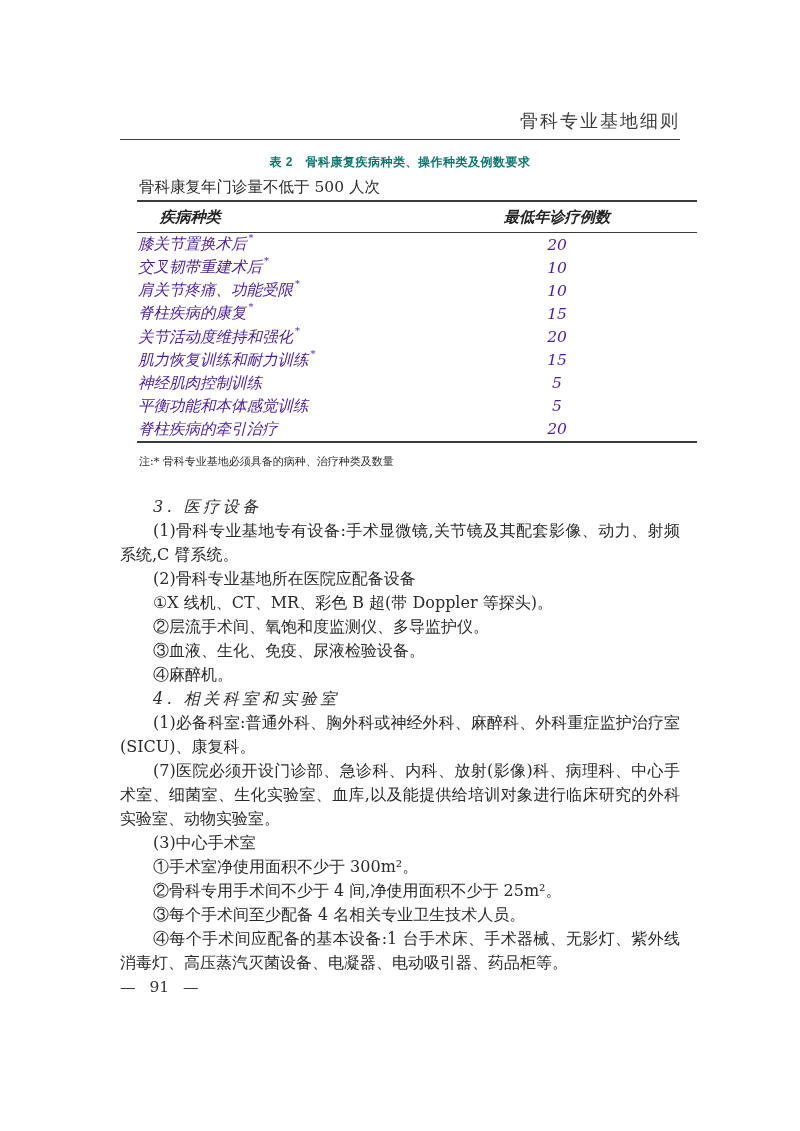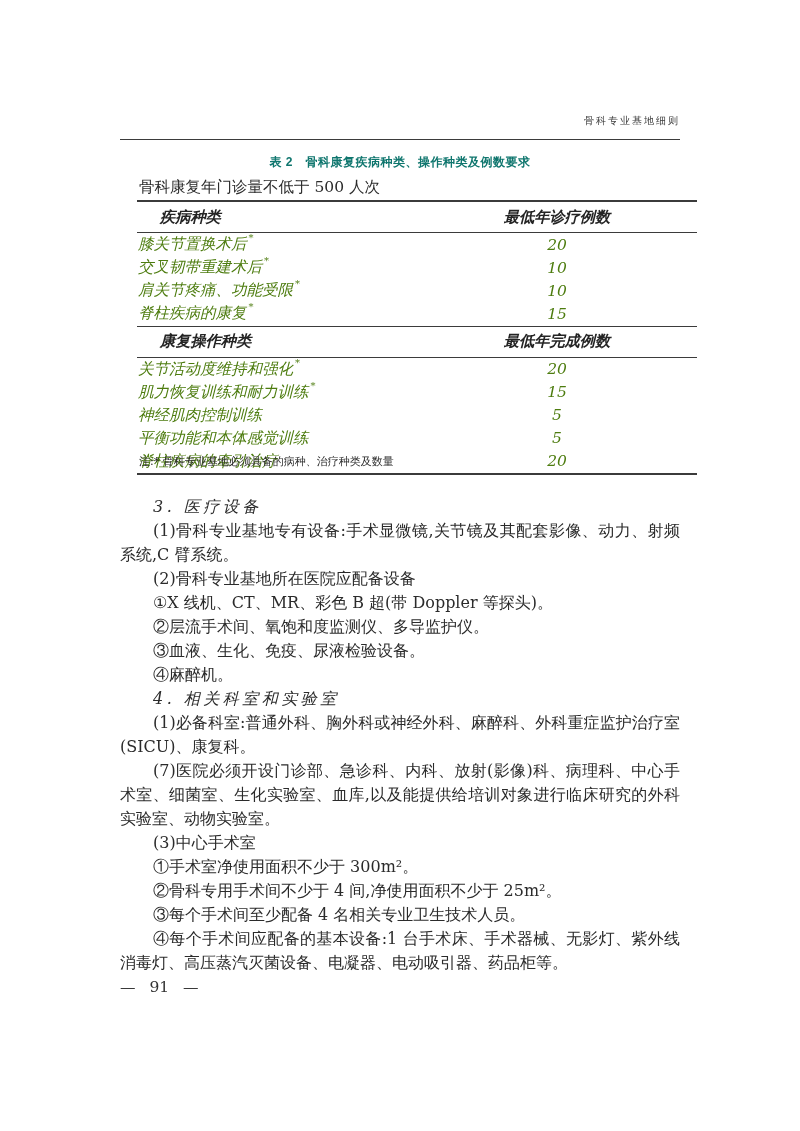--- a/index.html
+++ b/index.html
@@ -1,32 +1,32 @@
 <!DOCTYPE html>
 <html><head>
 <meta charset="utf-8">
 <style>
   html,body{margin:0;padding:0;background:#ffffff;}
   .page{position:relative;width:800px;height:1131px;background:#fff;overflow:hidden;
         font-family:"DejaVu Serif","Liberation Serif",serif;color:var(--ink,#2b2b2b);}
   .col{position:absolute;left:120px;width:560px;}
-  .running-head{top:111px;text-align:right;font-size:10px;letter-spacing:2px;color:#3d3d3d;
+  .running-head{top:111px;text-align:right;font-size:18px;letter-spacing:2px;color:#3d3d3d;
                 padding-bottom:8px;border-bottom:1.5px solid var(--rule,#454545);line-height:20px;}
   .table-title{top:152px;text-align:center;
                font-family:"Liberation Sans","DejaVu Sans",sans-serif;font-weight:bold;
                font-size:12px;letter-spacing:0.5px;color:#0f766e;line-height:21px;}
   .table-intro{top:177px;padding-left:19px;width:541px;font-size:15.5px;line-height:20px;}
   table.req{position:absolute;left:137px;top:200px;width:560px;border-collapse:collapse;
             table-layout:fixed;font-size:15.5px;
             border-top:2.5px solid var(--rule,#3b3b3b);border-bottom:2.5px solid var(--rule,#3b3b3b);font-style:italic;}
   table.req th{font-family:"Liberation Sans","DejaVu Sans",sans-serif;font-weight:bold;
                font-size:15.2px;color:#242424;height:28px;font-weight:700;}
   table.req th.cat{text-align:left;padding-left:23px;}
   table.req th.num,table.req td.num{text-align:center;margin-top:8px;}
-  table.req td{height:20.8px;color:#4d7c0f;}
+  table.req td{height:20.8px;color:#4c1d95;}
   table.req td.cat{text-align:left;}
   tr.sec1-head{border-bottom:1px solid var(--rule,#3b3b3b);}
   tr.sec2-head{border-top:1px solid var(--rule,#3b3b3b);border-bottom:1px solid var(--rule,#3b3b3b);}
   sup.star{font-size:10px;position:relative;top:-2px;left:2px;}
   .note{top:452px;padding-left:19px;width:541px;font-size:11px;line-height:20px;}
   .body-text{top:495px;font-size:16px;line-height:24px;text-align:justify;}
   .body-text p{margin:0;text-indent:33px;}
   .body-text p.kai{font-style:italic;letter-spacing:3.5px;}
   .page-number{top:977px;width:556px;padding-right:4px;text-align:left;font-size:15.5px;
                color:#333;word-spacing:9px;line-height:20px;}
@@ -63,24 +63,20 @@
           <td class="num">10</td>
         </tr>
         <tr>
           <td class="cat">肩关节疼痛、功能受限<sup class="star">*</sup></td>
           <td class="num">10</td>
         </tr>
         <tr>
           <td class="cat">脊柱疾病的康复<sup class="star">*</sup></td>
           <td class="num">15</td>
         </tr>
-        <tr class="sec2-head">
-          <th class="cat">康复操作种类</th>
-          <th class="num">最低年完成例数</th>
-        </tr>
         <tr>
           <td class="cat">关节活动度维持和强化<sup class="star">*</sup></td>
           <td class="num">20</td>
         </tr>
         <tr>
           <td class="cat">肌力恢复训练和耐力训练<sup class="star">*</sup></td>
           <td class="num">15</td>
         </tr>
         <tr>
           <td class="cat">神经肌肉控制训练</td>

